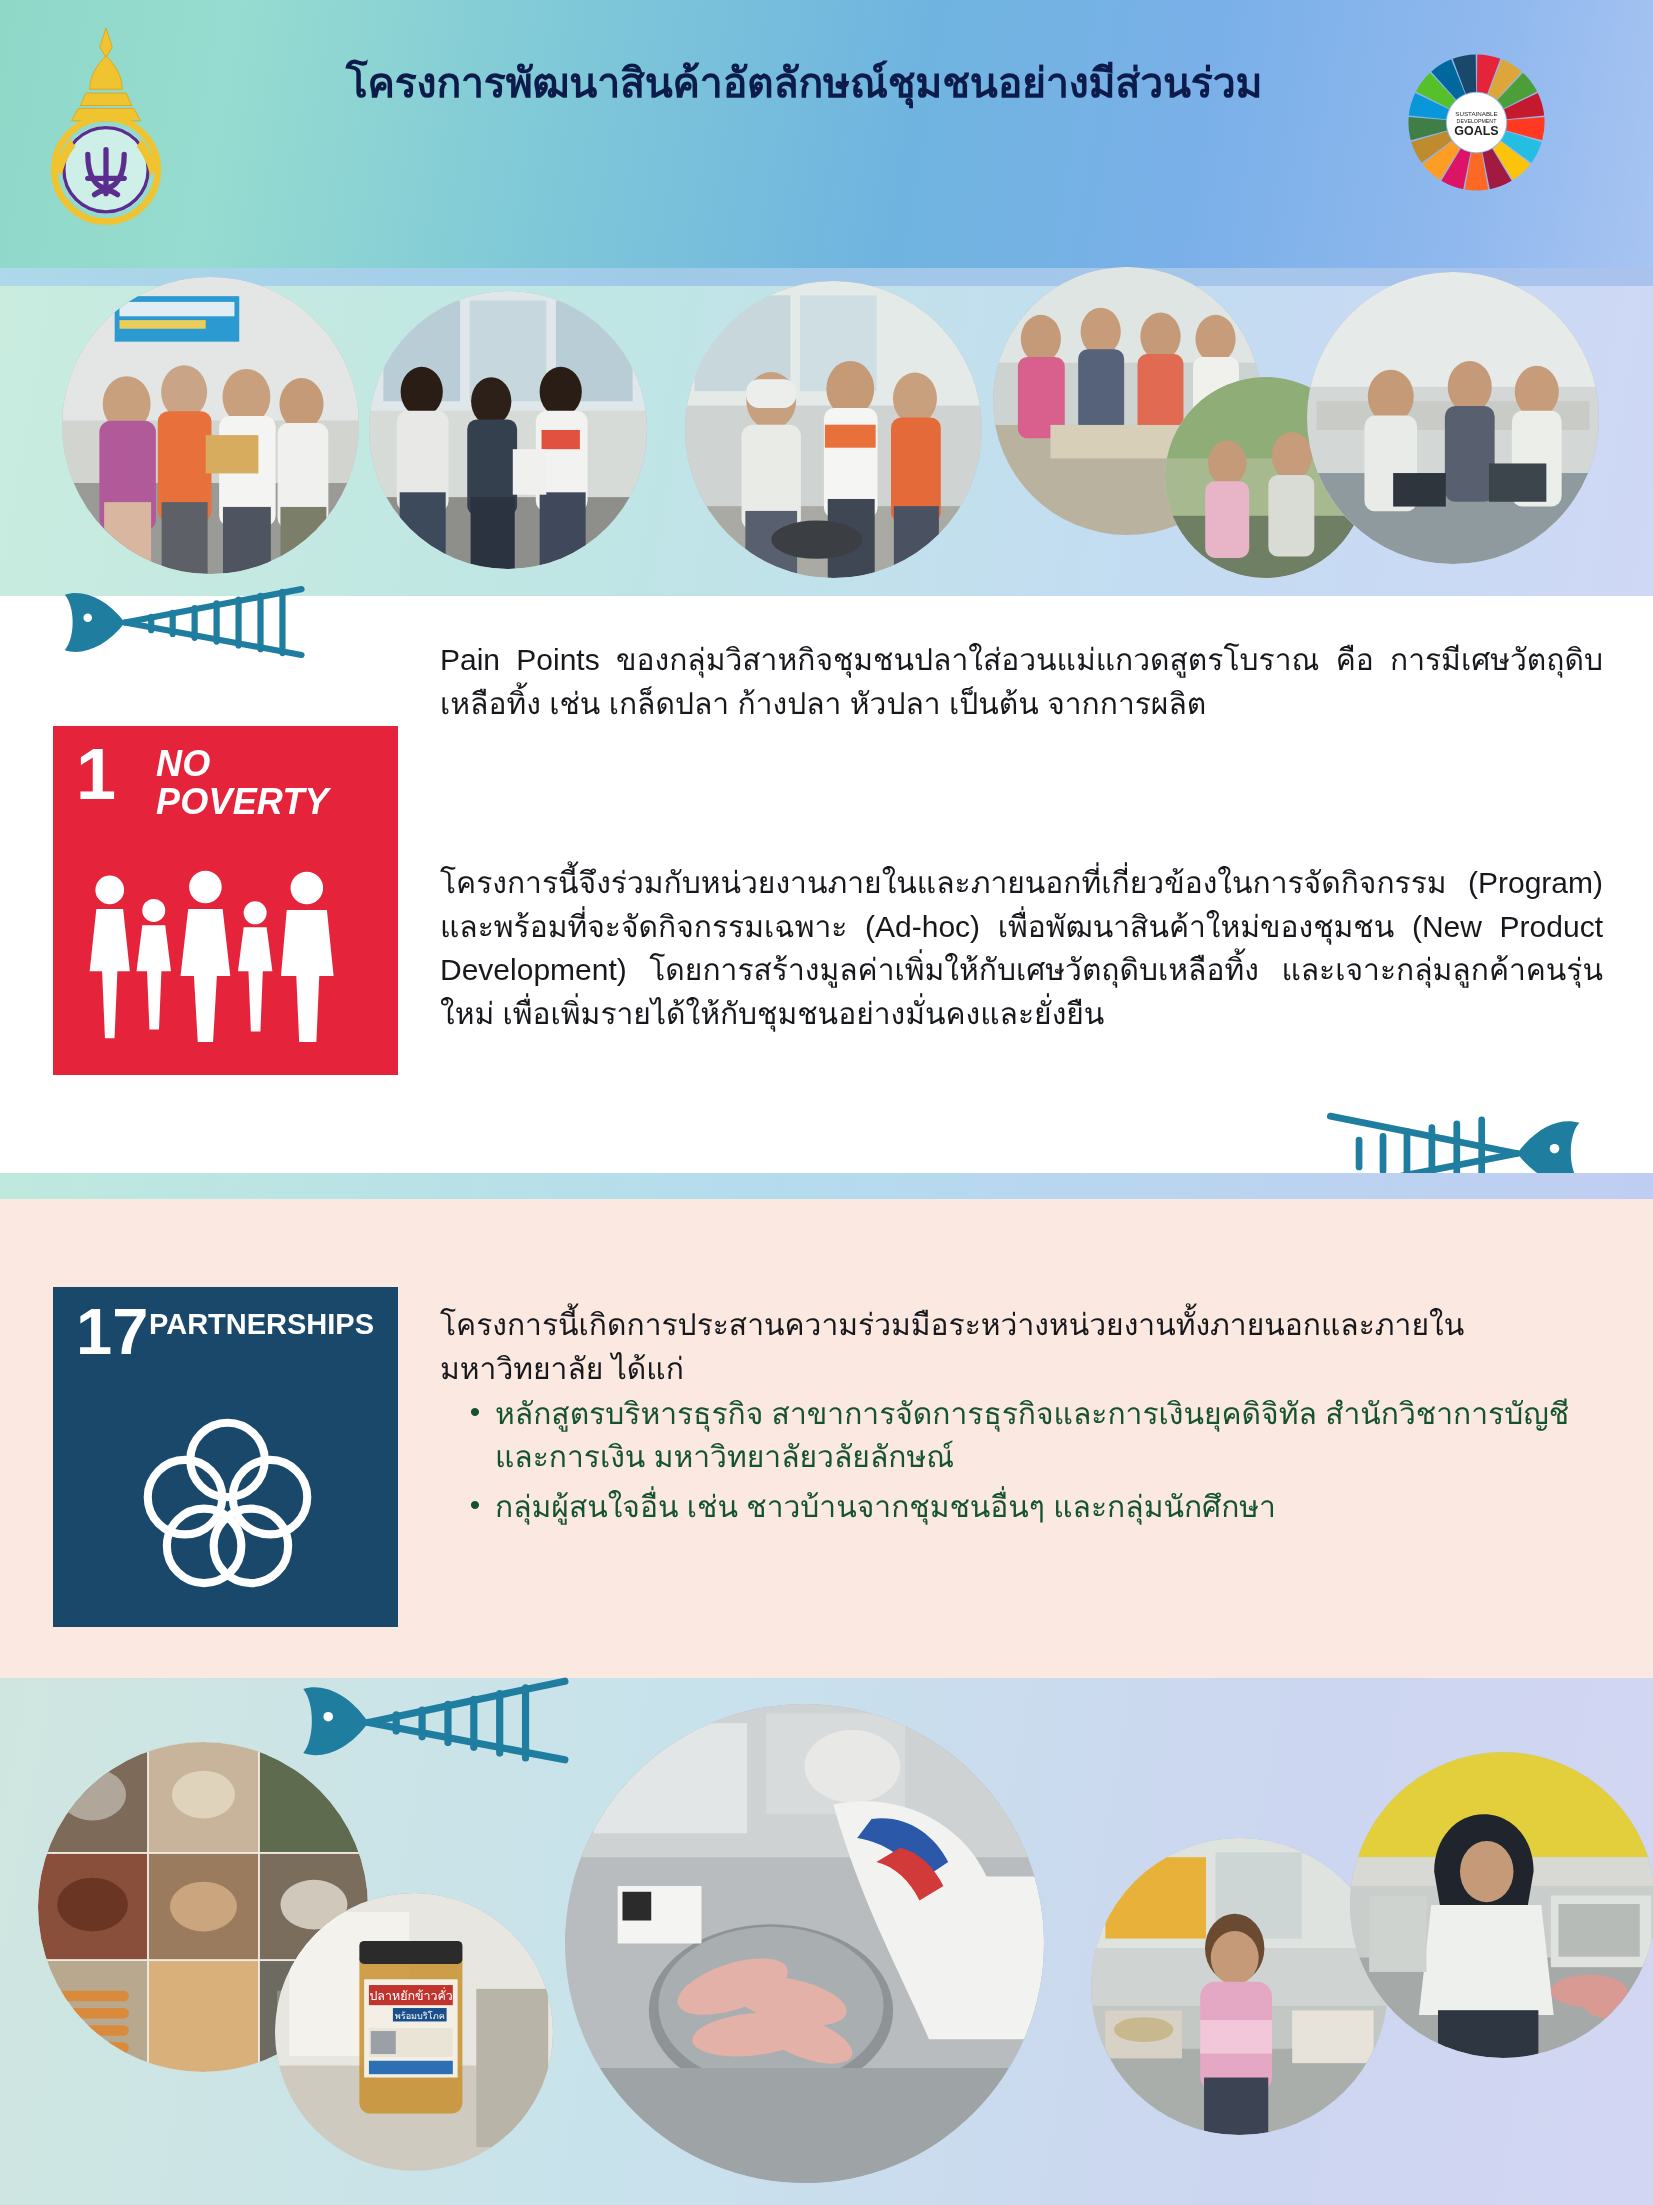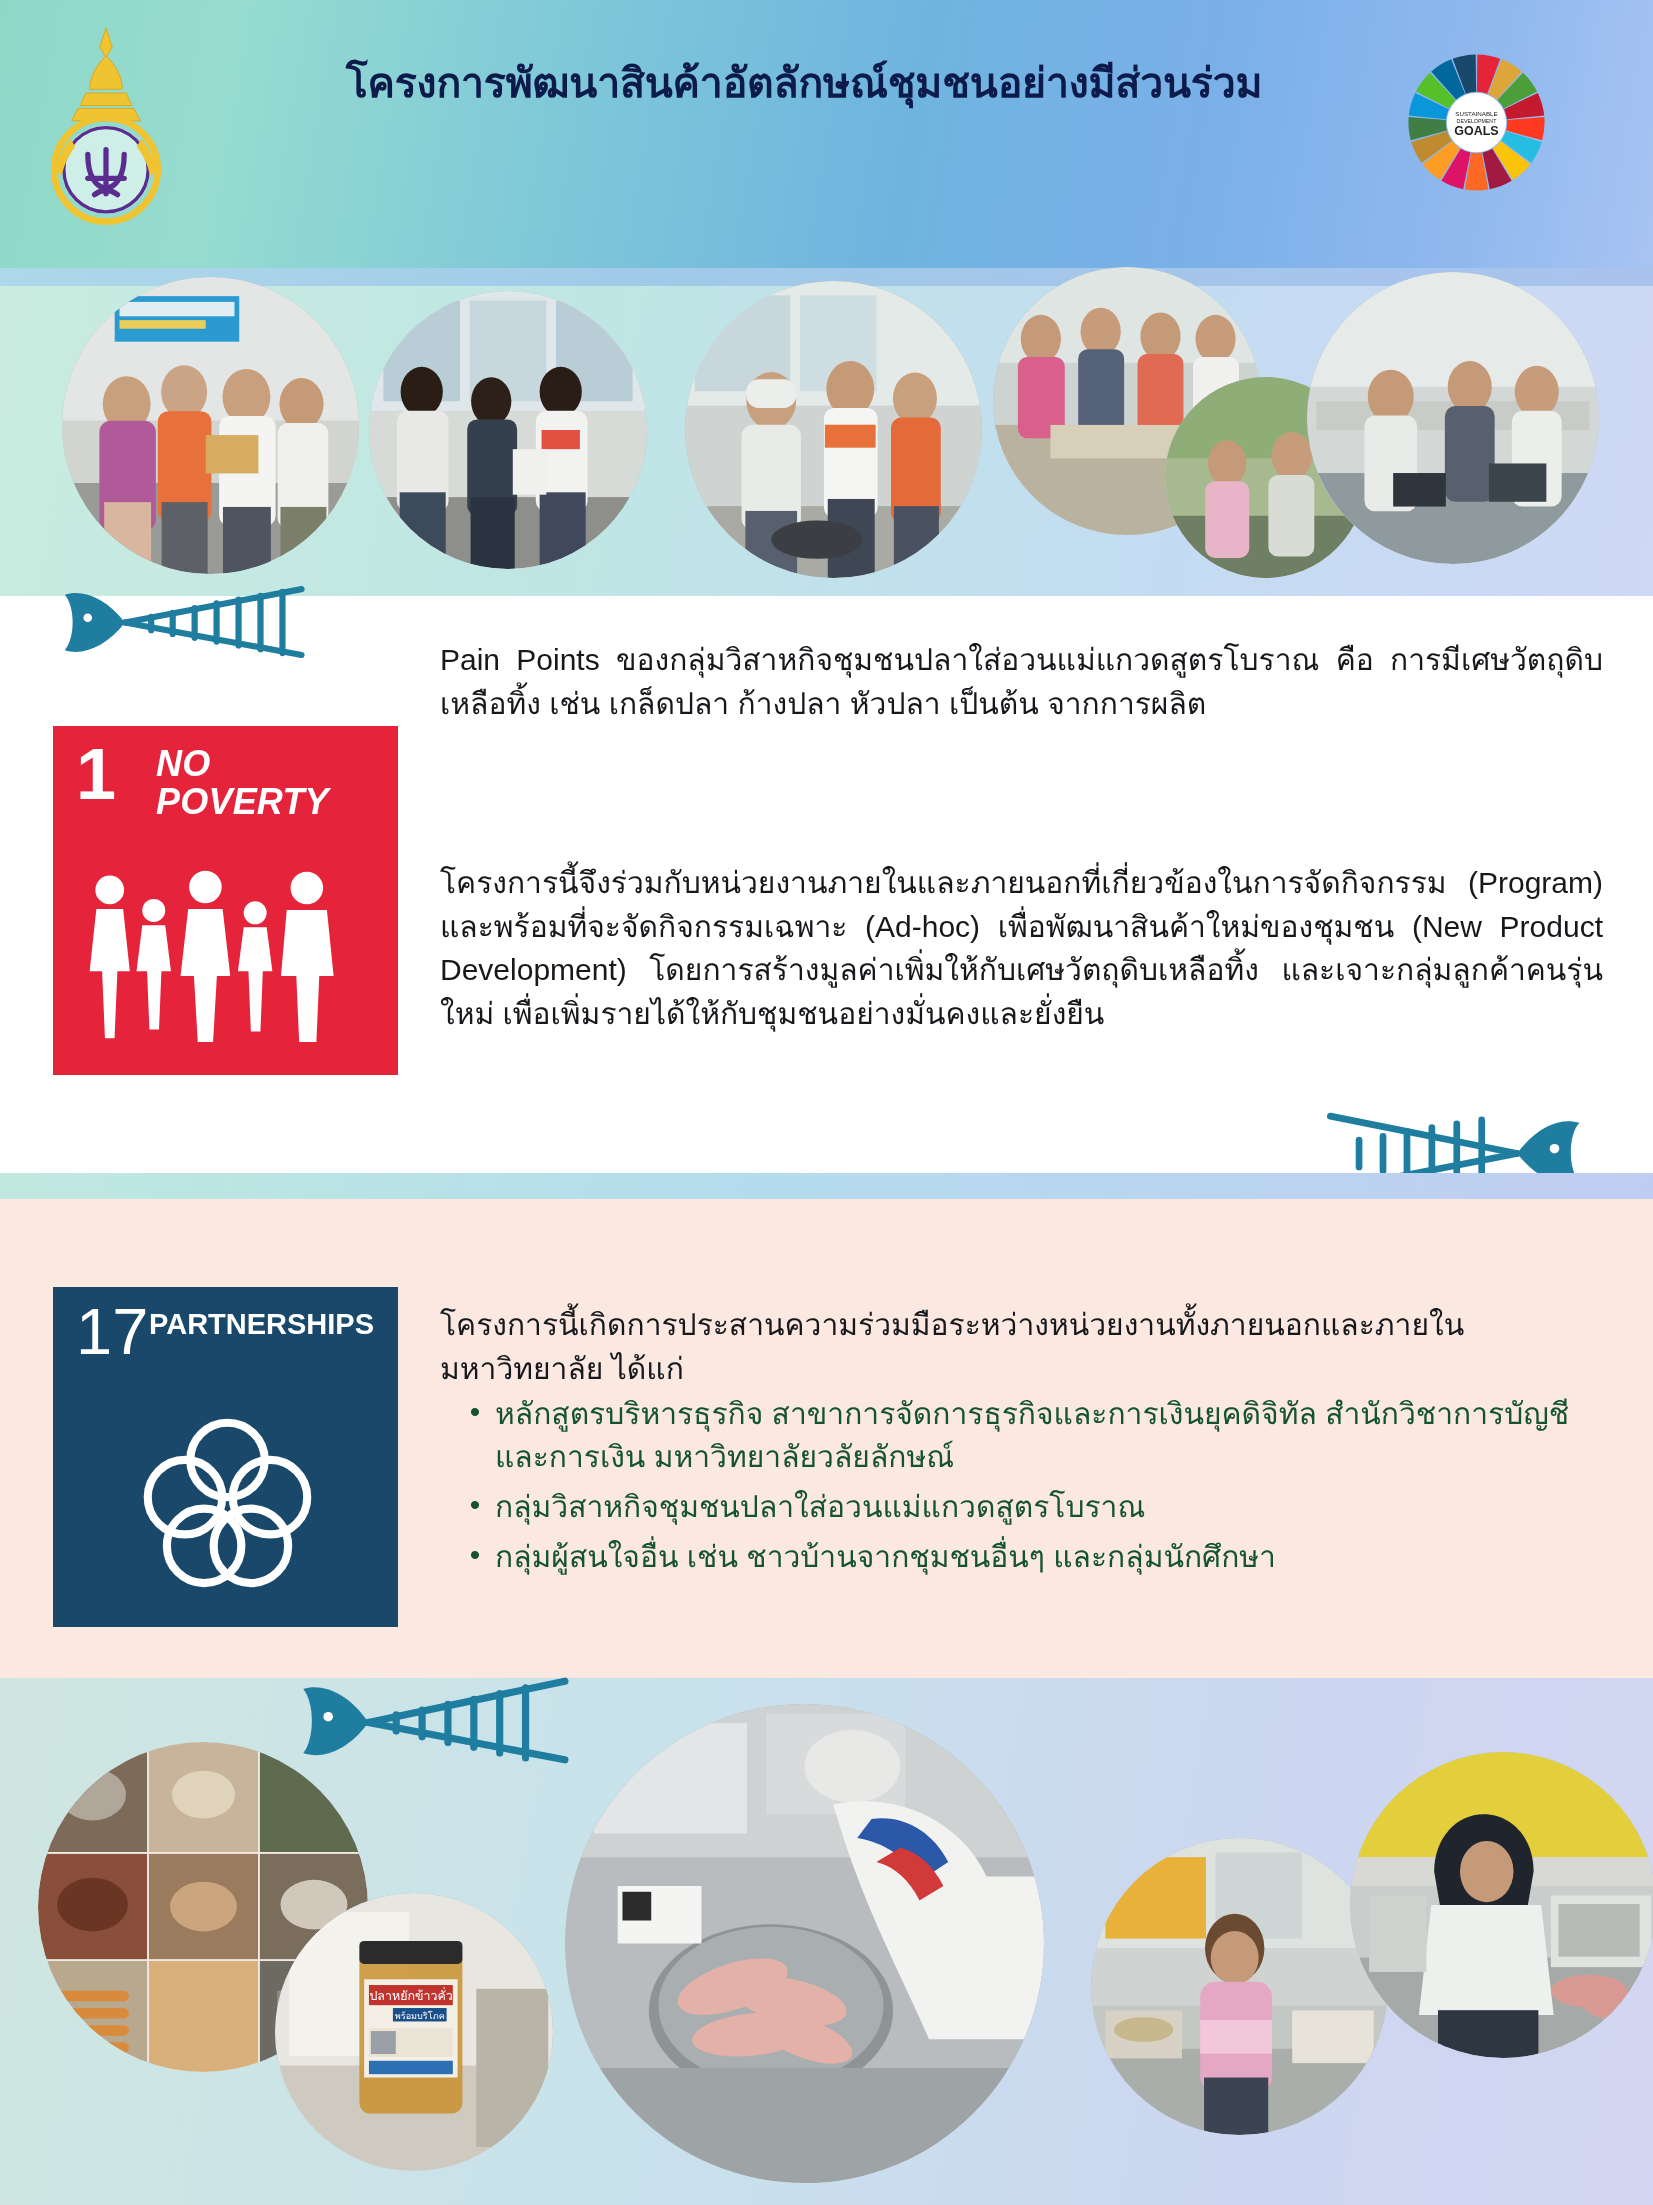--- a/index.html
+++ b/index.html
@@ -120,21 +120,21 @@
   }
   .sdg17 {
     position: absolute;
     left: 53px; top: 1287px;
     width: 345px; height: 340px;
     background: #19486a;
     color: #fff;
   }
   .sdg17 .num {
     position: absolute; left: 23px; top: 12.4px;
-    font-size: 65px; font-weight: normal; line-height: 1;
+    font-size: 65px; font-weight: bold; line-height: 1;
   }
   .sdg17 .lbl {
     position: absolute; left: 96px; top: 22px;
     font-size: 29px; font-weight: bold; line-height: 1.08;
   }
   .sdg17 .rings { position: absolute; left: 81px; top: 129px; }
 
   #para3 { left: 440px; top: 1287px; width: 1158px; }
   .bullets {
     position: absolute;
@@ -489,21 +489,20 @@
         <circle cx="146" cy="272" r="78"></circle>
         <circle cx="244" cy="272" r="78"></circle>
       </g>
     </svg>
   </div>
 
   <p class="body-text" id="para3">โครงการนี้เกิดการประสานความร่วมมือระหว่างหน่วยงานทั้งภายนอกและภายในมหาวิทยาลัย ได้แก่</p>
 
   <ul class="bullets">
     <li>หลักสูตรบริหารธุรกิจ สาขาการจัดการธุรกิจและการเงินยุคดิจิทัล สำนักวิชาการบัญชีและการเงิน มหาวิทยาลัยวลัยลักษณ์</li>
-    <li>กลุ่มวิสาหกิจชุมชนปลาใส่อวนแม่แกวดสูตรโบราณ</li>
     <li>กลุ่มผู้สนใจอื่น เช่น ชาวบ้านจากชุมชนอื่นๆ และกลุ่มนักศึกษา</li>
   </ul>
 
   <div class="block-bottom"></div>
 
   <svg class="fish" style="left:287px; top:1661px; width:297px; height:120px;" viewBox="0 0 620 250">
     <g stroke="#1f7da0" stroke-width="15" fill="none" stroke-linecap="round">
       <path d="M170 128 L580 42"></path>
         <path d="M170 128 L580 206"></path>
       <path d="M228 112 L228 146"></path>

